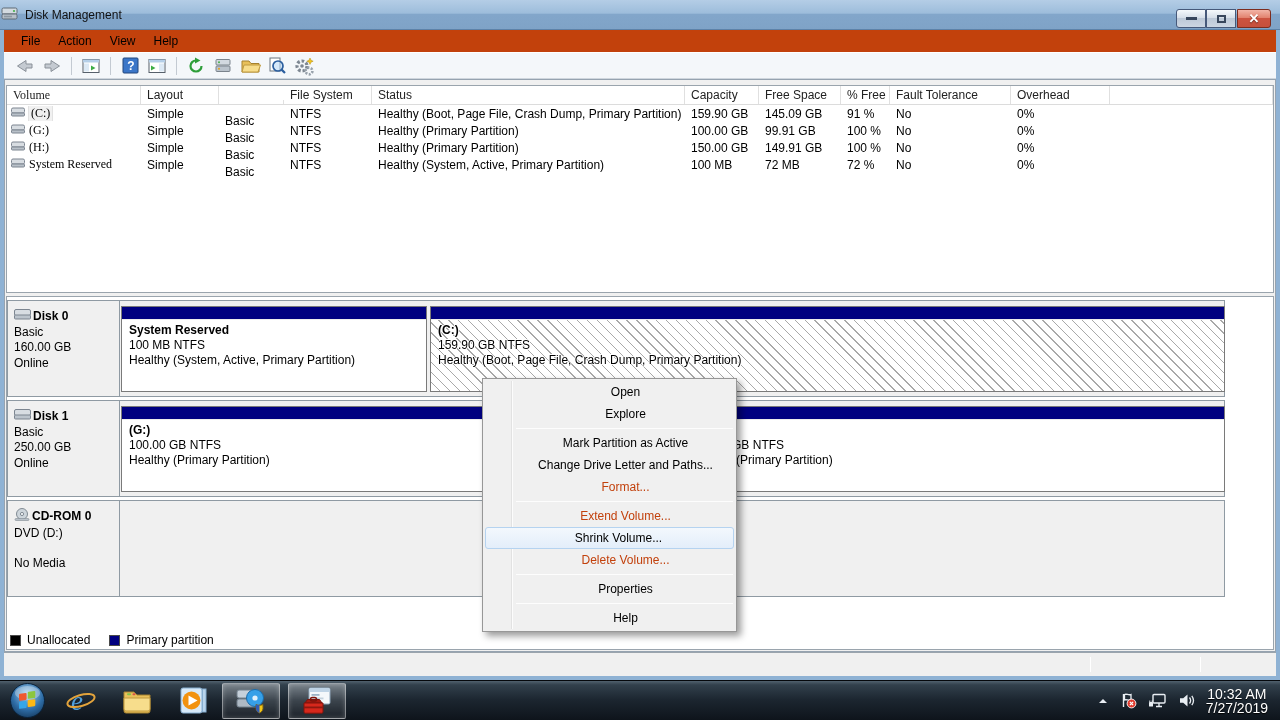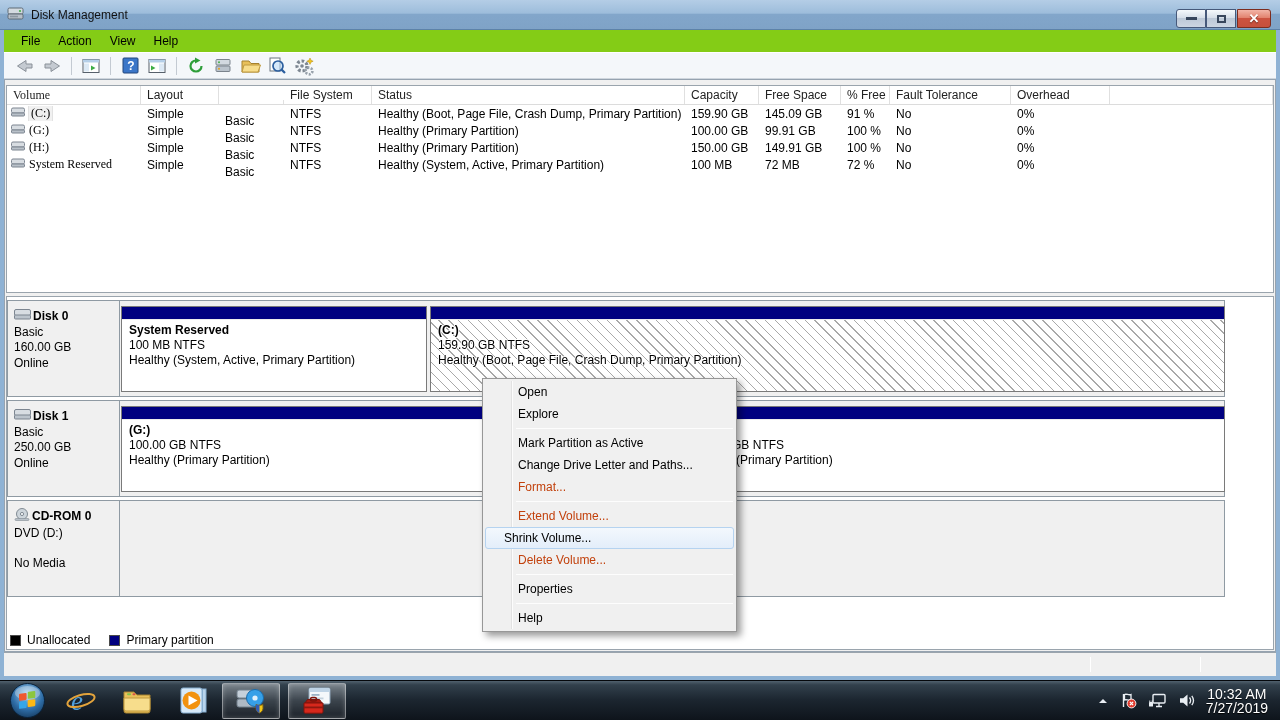--- a/index.html
+++ b/index.html
@@ -3,33 +3,33 @@
 <meta charset="utf-8">
 <style>
   * { box-sizing: border-box; margin: 0; padding: 0; }
   html,body { width:1280px; height:720px; overflow:hidden; }
   body { font-family:"Liberation Sans", sans-serif; font-size:12px; color:#000; background:#000; position:relative; }
 
   
   .window { position:absolute; left:0; top:0; width:1280px; height:680px; background:#8fb2d4; }
   .titlebar { position:absolute; left:0; top:0; right:0; height:30px;
     background:linear-gradient(180deg,#b4cde6 0%,#9dbddb 45%,#82a6ca 50%,#7fa3c7 100%);
-    border-bottom:1px solid #5d82a8; display:flex; align-items:center; padding-left:7px; }
+    border-bottom:1px solid #5d82a8; display:flex; align-items:center; padding-left:1px; }
   .titlebar .title-text { margin-left:6px; color:#111; }
   .win-buttons { position:absolute; right:9px; top:9px; display:flex; }
   .win-btn { width:30px; height:19px; border:1px solid #46597a; display:flex; align-items:center; justify-content:center;
     background:linear-gradient(180deg,#f5f9fc 0%,#d6dfe9 45%,#bcc8d7 50%,#ccd6e2 100%); }
   .win-btn.min { border-radius:3px 0 0 3px; }
   .win-btn.close { width:34px; border-radius:0 3px 3px 0; margin-left:1px;
     background:linear-gradient(180deg,#f2b5a7 0%,#e2836f 45%,#cc5340 50%,#c6503c 100%); border-color:#7c2d1f; }
   .glyph-min { width:11px; height:3px; background:#37465c; }
   .glyph-restore { width:9px; height:8px; border:2px solid #37465c; }
   .glyph-close { color:#fff; font-weight:bold; font-size:13px; line-height:13px; text-shadow:0 1px 1px #6e2417; }
 
-  .menubar { position:absolute; left:4px; right:4px; top:30px; height:22px; background:#84cc16;
+  .menubar { position:absolute; left:4px; right:4px; top:30px; height:22px; background:#c2410c;
     display:flex; align-items:center; padding-left:8px; }
   .menu-item { padding:3px 9px; }
   .toolbar { position:absolute; left:4px; right:4px; top:52px; height:27px; background:#f4f7fa;
     border-top:1px solid #fff; border-bottom:1px solid #cfd6dd; display:flex; align-items:center; padding-left:10px; gap:5px; }
   .tb-btn { width:22px; height:22px; display:flex; align-items:center; justify-content:center; }
   .tb-sep { width:1px; height:18px; background:#c3cad2; margin:0 3px; }
 
   
   .content { position:absolute; left:4px; right:4px; top:79px; bottom:28px; background:#f0f0f0; border:1px solid #96a3b0; }
   .list-panel { position:absolute; left:1px; right:1px; top:5px; height:208px; background:#fff; border:1px solid #9aa4ad; }
@@ -58,21 +58,21 @@
   .legend-item { display:flex; align-items:center; gap:6px; margin-right:19px; }
   .swatch { width:11px; height:11px; border:1px solid #4a4a4a; }
   .swatch.unalloc { background:#000000; }
   .swatch.primary { background:#000080; }
 
   .statusbar { position:absolute; left:4px; right:4px; bottom:4px; height:24px; background:#f0f0f0; border-top:1px solid #9aa4ad; }
   .sb-sep { position:absolute; top:4px; bottom:4px; width:1px; background:#d8d8d8; border-right:1px solid #fff; }
 
   
   .context-menu { position:absolute; left:482px; top:378px; width:255px; background:#f0f0f0;
-    border:1px solid #979797; box-shadow:4px 4px 7px rgba(0,0,0,0.4); padding:2px; z-index:60; }
+    border:1px solid #979797; box-shadow:4px 4px 7px rgba(0,0,0,0.4); padding:2px; z-index:60;text-align:center; }
   .context-menu::before { content:""; position:absolute; left:28px; top:2px; bottom:2px; width:1px; background:#e2e2e2; border-right:1px solid #fcfcfc; }
   .cm-item { height:22px; line-height:21px; padding-left:32px; position:relative; border:1px solid transparent; border-radius:3px; }
   .cm-item.disabled { color:#c2410c; }
   .cm-item.selected { background:linear-gradient(180deg,#f3f8fd,#e3eefa); border-color:#b5d3f0;padding-left:18px; }
   .cm-sep { height:1px; background:#e2e2e2; border-bottom:1px solid #fdfdfd; margin:3px 1px 3px 31px; }
 
   
   .taskbar { position:absolute; left:0; bottom:0; width:1280px; height:40px;
     background:linear-gradient(180deg,#51616e 0%,#32404c 10%,#1c2630 48%,#0e141b 100%);
     border-top:1px solid #05080c; display:flex; align-items:center; }

